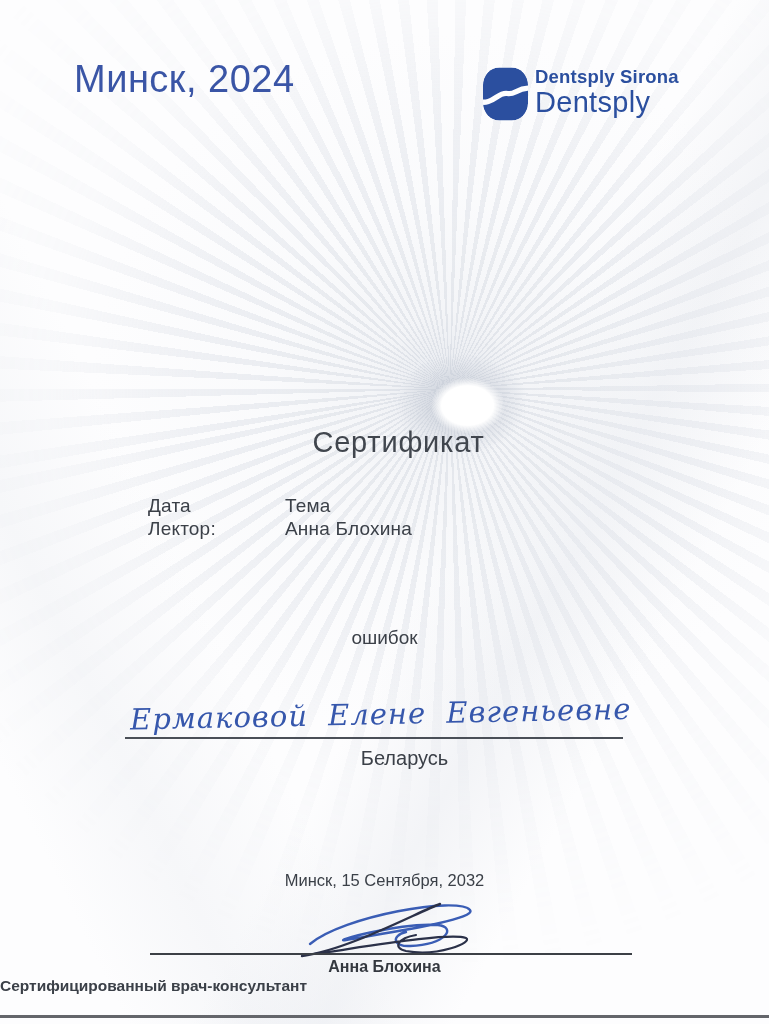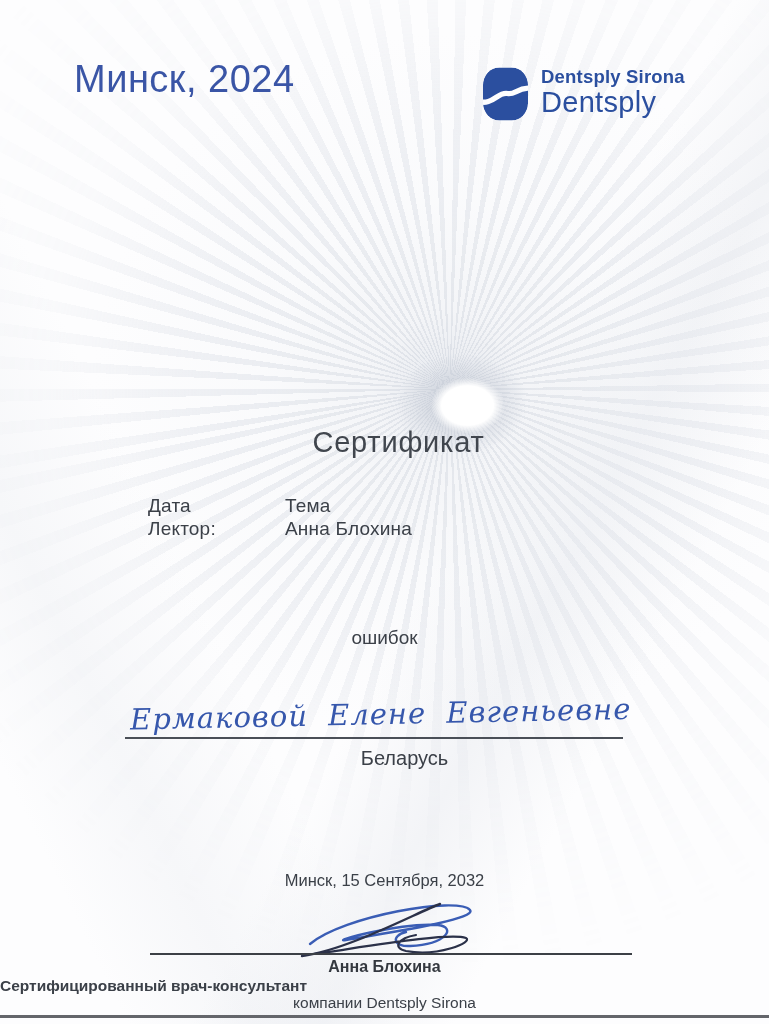--- a/index.html
+++ b/index.html
@@ -25,21 +25,21 @@
       radial-gradient(ellipse 95px 72px at 60% 39.4%, rgba(183,190,203,0.42) 0 28%, rgba(255,255,255,0) 70%),
       radial-gradient(circle at 58.5% 38%, rgba(206,212,222,0.50) 0, rgba(222,226,233,0.30) 10%, rgba(236,239,243,0.18) 24%, rgba(255,255,255,0) 46%),
       linear-gradient(118deg, rgba(255,255,255,0) 56%, rgba(226,229,235,0.38) 66%, rgba(255,255,255,0) 76%),
       linear-gradient(64deg, rgba(255,255,255,0) 10%, rgba(230,233,238,0.30) 20%, rgba(255,255,255,0) 32%);
   }
   
   .city-year{
     position:absolute;left:74px;top:58px;
     font-size:38px;font-weight:500;letter-spacing:0.5px;color:#3a55a6;
   }
-  .logo{position:absolute;left:483px;top:66px;display:flex;gap:13px;align-items:flex-start;}
+  .logo{position:absolute;left:483px;top:66px;display:flex;gap:7px;align-items:flex-start;}
   .logo-mark{width:45px;height:56px;flex:0 0 auto;}
   .logo-text{display:flex;flex-direction:column;}
   .logo-brand{font-size:18.5px;font-weight:700;color:#2b4f9f;letter-spacing:0.2px;line-height:1.15;}
   .logo-division{font-size:29px;font-weight:500;color:#2b4f9f;letter-spacing:0.3px;line-height:1.08;}
   
   .title{position:absolute;top:426px;left:0;right:0;text-align:center;
     font-size:29px;font-weight:500;letter-spacing:0.8px;color:#41464e;padding-left:28px;}
   .details{
     position:absolute;left:148px;top:495px;
     display:grid;grid-template-columns:137px 420px;
@@ -119,16 +119,15 @@
   <div class="place-date">Минск, 15 Сентября, 2032</div>
 
   <svg class="scribble" width="200" height="66" viewBox="0 0 200 66" aria-hidden="true">
     <path d="M12 50 C 45 22, 160 2, 172 16 C 180 26, 80 40, 48 46 C 30 49, 100 28, 140 31 C 158 33, 150 50, 112 52 C 96 53, 92 42, 108 38" fill="none" stroke="#3a5db5" stroke-width="2.4" stroke-linecap="round"></path>
     <path d="M4 62 C 50 56, 120 18, 142 10" fill="none" stroke="#2b3149" stroke-width="2.4" stroke-linecap="round"></path>
     <path d="M16 60 C 60 54, 150 38, 168 44 C 176 48, 140 63, 108 57 C 94 54, 100 44, 118 41" fill="none" stroke="#2b3149" stroke-width="2.2" stroke-linecap="round"></path>
   </svg>
   <div class="sig-line"></div>
   <div class="signer-name">Анна Блохина</div>
   <div class="signer-role">Сертифицированный врач-консультант</div>
-  <div class="signer-company">компании Dentsply Sirona</div>
 
   <div class="scan-edge"></div>
 </div>
 
 </body></html>

